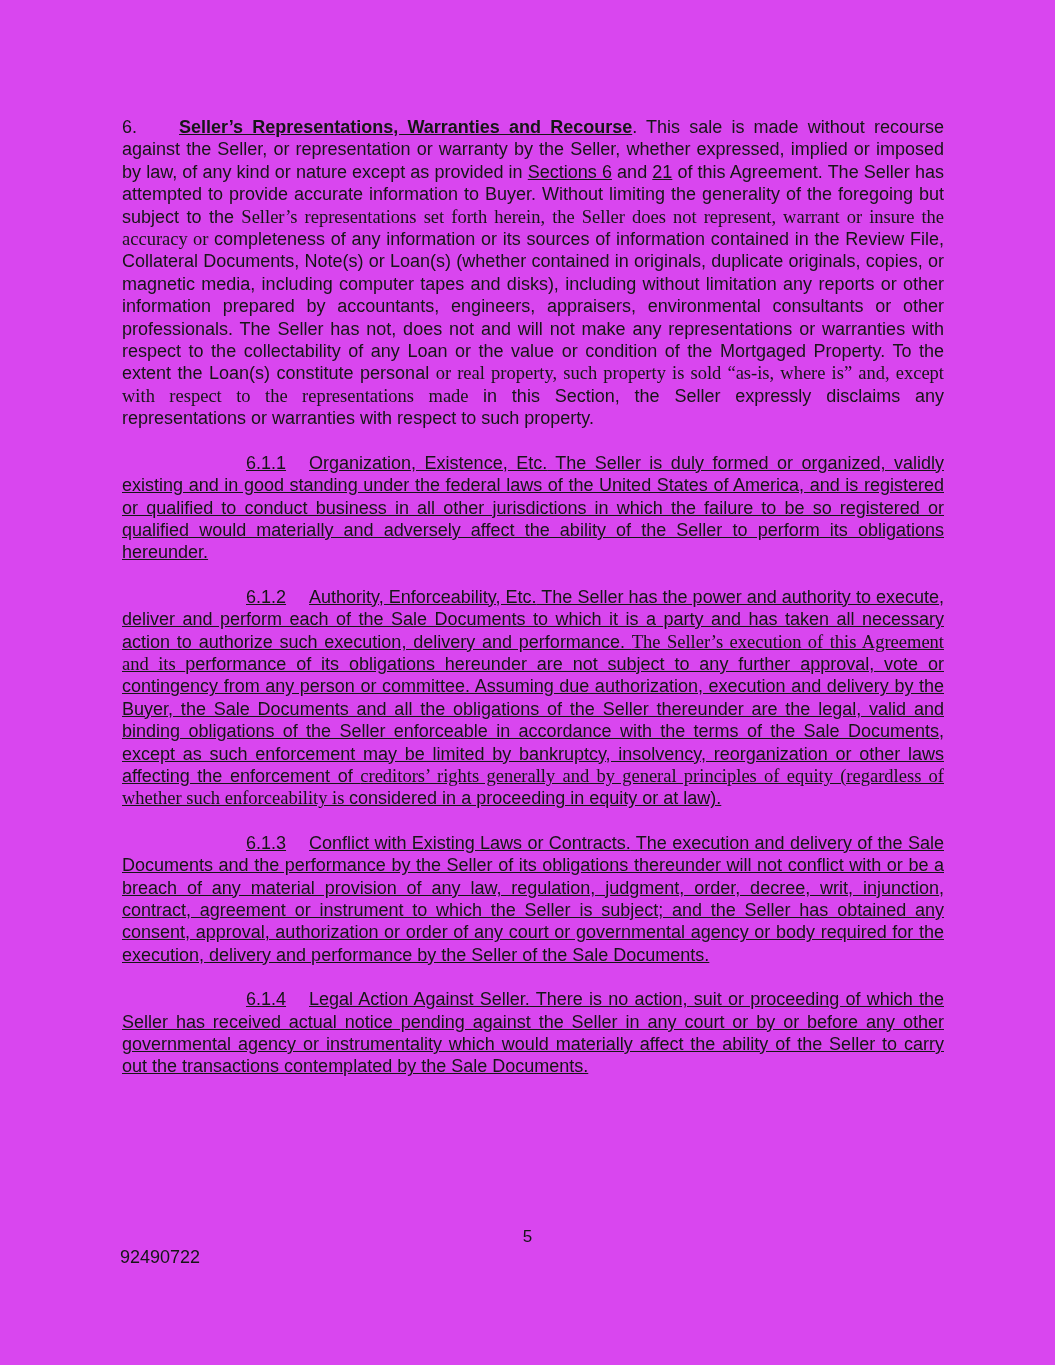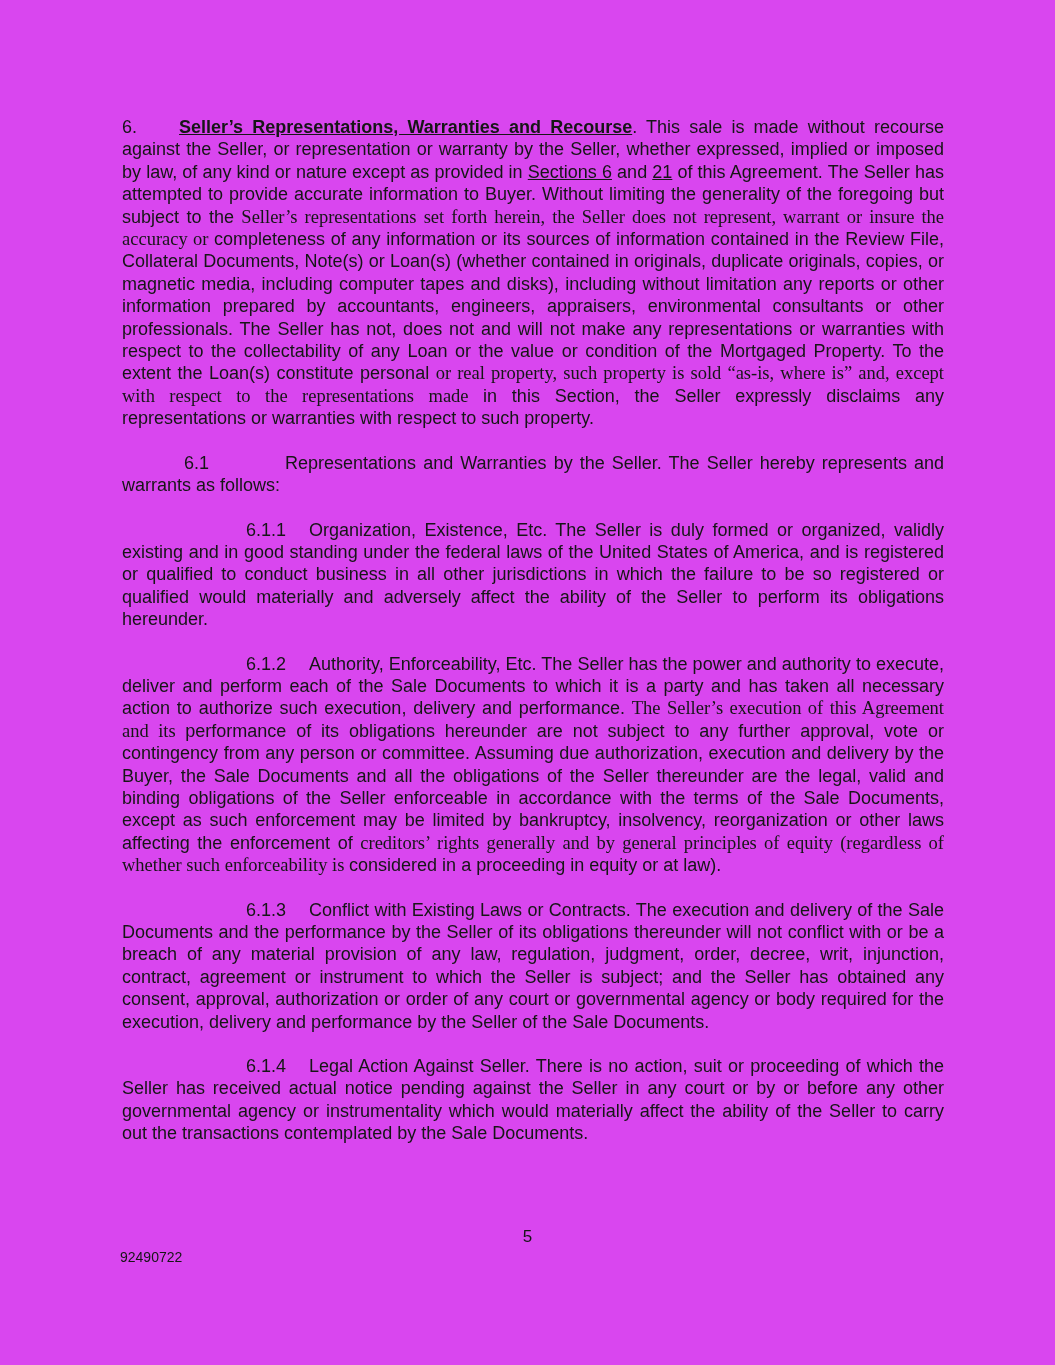--- a/index.html
+++ b/index.html
@@ -19,21 +19,21 @@
     left: 122px;
     top: 116px;
     width: 822px;
   }
   p.para {
     margin: 0 0 22px 0;
     text-align: justify;
     text-justify: inter-word;
   }
   p.p-sub1 { text-indent: 62px; }
-  p.p-sub2 { text-indent: 124px; }
+  p.p-sub2 { text-indent: 124px; text-decoration: underline; }
   .tab-a { display: inline-block; width: 42px; }
   .tab-b { display: inline-block; width: 76px; }
   .tab-c { display: inline-block; width: 23px; }
   .heading-main { font-weight: bold; text-decoration: underline; }
   .u { text-decoration: underline; }
   .serif {
     font-family: "Liberation Serif", serif;
     font-size: 18.5px;
   }
   .page-number {
@@ -41,32 +41,31 @@
     top: 1226px;
     left: 0;
     width: 100%;
     text-align: center;
     font-size: 17px;
   }
   .doc-id {
     position: absolute;
     top: 1246px;
     left: 120px;
-    font-size: 14px;
+    font-size: 18px;
   }
 </style>
 </head>
 <body>
 
 <div class="page">
   <div class="content">
 
     <p class="para p-main"><span>6.</span><span class="tab-a"></span><span class="heading-main">Seller’s Representations, Warranties and Recourse</span><span>. This sale is made without recourse against the Seller, or representation or warranty by the Seller, whether expressed, implied or imposed by law, of any kind or nature except as provided in </span><span class="u">Sections 6</span><span> and </span><span class="u">21</span><span> of this Agreement. The Seller has attempted to provide accurate information to Buyer. Without limiting the generality of the foregoing but subject to the </span><span class="serif">Seller’s representations set forth herein, the Seller does not represent, warrant or insure the accuracy or </span><span>completeness of any information or its sources of information contained in the Review File, Collateral Documents, Note(s) or Loan(s) (whether contained in originals, duplicate originals, copies, or magnetic media, including computer tapes and disks), including without limitation any reports or other information prepared by accountants, engineers, appraisers, environmental consultants or other professionals. The Seller has not, does not and will not make any representations or warranties with respect to the collectability of any Loan or the value or condition of the Mortgaged Property. To the extent the Loan(s) constitute personal </span><span class="serif">or real property, such property is sold “as-is, where is” and, except with respect to the representations made </span><span>in this Section, the Seller expressly disclaims any representations or warranties with respect to such property.</span></p>
 
-    <p class="para p-sub1"><span>6.1</span><span class="tab-b"></span><span>Representations and Warranties by the Seller</span><span>. The Seller hereby represents and warrants as follows:</span></p>
 
     <p class="para p-sub2"><span>6.1.1</span><span class="tab-c"></span><span>Organization, Existence, Etc.</span><span> The Seller is duly formed or organized, validly existing and in good standing under the federal laws of the United States of America, and is registered or qualified to conduct business in all other jurisdictions in which the failure to be so registered or qualified would materially and adversely affect the ability of the Seller to perform its obligations hereunder.</span></p>
 
     <p class="para p-sub2"><span>6.1.2</span><span class="tab-c"></span><span>Authority, Enforceability, Etc.</span><span> The Seller has the power and authority to execute, deliver and perform each of the Sale Documents to which it is a party and has taken all necessary action to authorize such execution, delivery and performance. </span><span class="serif">The Seller’s execution of this Agreement and its </span><span>performance of its obligations hereunder are not subject to any further approval, vote or contingency from any person or committee. Assuming due authorization, execution and delivery by the Buyer, the Sale Documents and all the obligations of the Seller thereunder are the legal, valid and binding obligations of the Seller enforceable in accordance with the terms of the Sale Documents, except as such enforcement may be limited by bankruptcy, insolvency, reorganization or other laws affecting the enforcement of </span><span class="serif">creditors’ rights generally and by general principles of equity (regardless of whether such enforceability is </span><span>considered in a proceeding in equity or at law).</span></p>
 
     <p class="para p-sub2"><span>6.1.3</span><span class="tab-c"></span><span>Conflict with Existing Laws or Contracts.</span><span> The execution and delivery of the Sale Documents and the performance by the Seller of its obligations thereunder will not conflict with or be a breach of any material provision of any law, regulation, judgment, order, decree, writ, injunction, contract, agreement or instrument to which the Seller is subject; and the Seller has obtained any consent, approval, authorization or order of any court or governmental agency or body required for the execution, delivery and performance by the Seller of the Sale Documents.</span></p>
 
     <p class="para p-sub2"><span>6.1.4</span><span class="tab-c"></span><span>Legal Action Against Seller.</span><span> There is no action, suit or proceeding of which the Seller has received actual notice pending against the Seller in any court or by or before any other governmental agency or instrumentality which would materially affect the ability of the Seller to carry out the transactions contemplated by the Sale Documents.</span></p>
 
 

